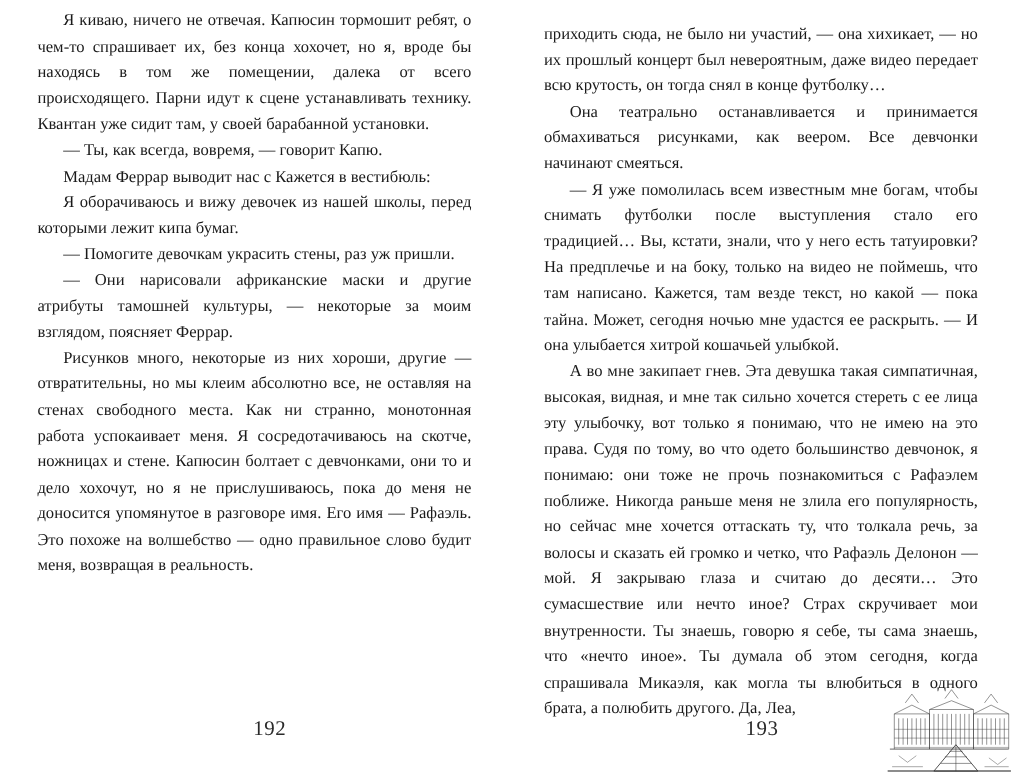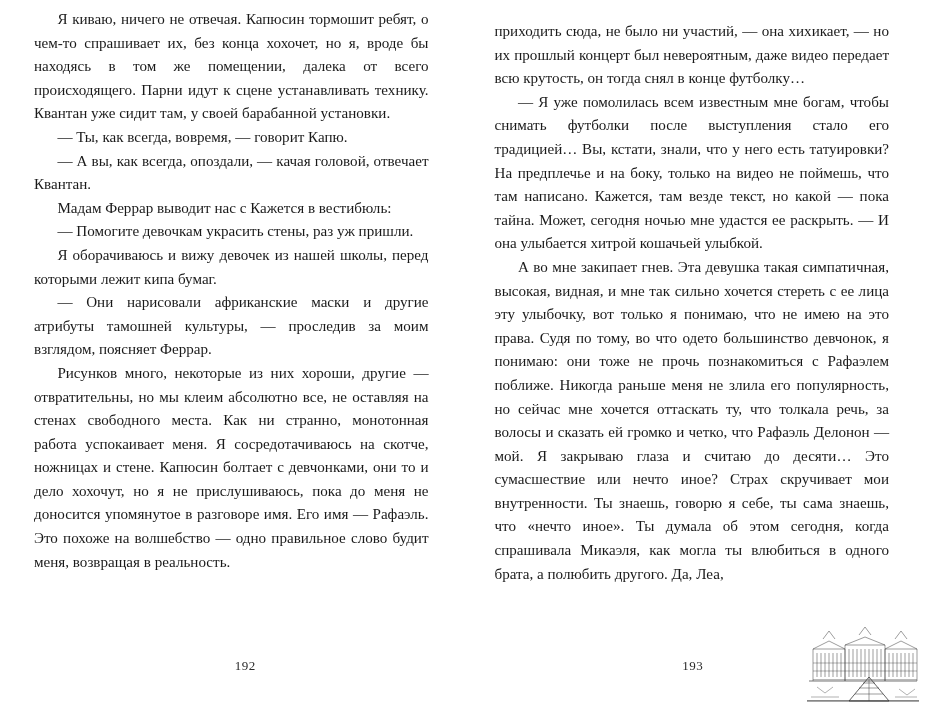--- a/index.html
+++ b/index.html
@@ -43,21 +43,21 @@
   .textblock p {
     margin: 0;
     text-indent: 1.55em;
   }
   .textblock p.noindent {
     text-indent: 0;
   }
   .folio {
     position: absolute;
     bottom: 33px;
-    font-size: 13px;
+    font-size: 19px;
     letter-spacing: 0.5px;
     color: #2a2a2a;
   }
   .page.left .folio {
     left: 0;
     right: 0;
     text-align: center;
     margin-left: 26px;
   }
   .page.right .folio {
@@ -77,33 +77,33 @@
 </style>
 </head>
 <body>
 
 <div class="spread">
 
   <div class="page left">
     <div class="textblock">
       <p>Я киваю, ничего не отвечая. Капюсин тормошит ребят, о чем-то спрашивает их, без конца хохочет, но я, вроде бы находясь в том же помещении, далека от всего происходящего. Парни идут к сцене устанавливать технику. Квантан уже сидит там, у своей барабанной установки.</p>
       <p>— Ты, как всегда, вовремя, — говорит Капю.</p>
-      <p>— А вы, как всегда, опоздали, — качая головой, отвечает Квантан.</p>
       <p>Мадам Феррар выводит нас с Кажется в вести­бюль:</p>
+      <p>Я оборачиваюсь и вижу девочек из нашей школы, перед которыми лежит кипа бумаг.</p>
       <p>— Помогите девочкам украсить стены, раз уж пришли.</p>
-      <p>Я оборачиваюсь и вижу девочек из нашей школы, перед которыми лежит кипа бумаг.</p>
-      <p>— Они нарисовали африканские маски и другие атрибуты тамошней культуры, — проследив за моим взглядом, поясняет Феррар.</p>
+      <p>— Они нарисовали африканские маски и другие атрибуты тамошней культуры, — некоторые за моим взглядом, поясняет Феррар.</p>
       <p>Рисунков много, некоторые из них хороши, дру­гие — отвратительны, но мы клеим абсолютно все, не оставляя на стенах свободного места. Как ни странно, монотонная работа успокаивает меня. Я со­средотачиваюсь на скотче, ножницах и стене. Капю­син болтает с девчонками, они то и дело хохочут, но я не прислушиваюсь, пока до меня не доносится упо­мянутое в разговоре имя. Его имя — Рафаэль. Это похоже на волшебство — одно правильное слово бу­дит меня, возвращая в реальность.</p>
     </div>
     <div class="folio">192</div>
   </div>
 
   <div class="page right">
     <div class="textblock">
       <p class="noindent">приходить сюда, не было ни участий, — она хихикает, — но их прошлый концерт был неверо­ятным, даже видео передает всю крутость, он тогда снял в конце футболку…</p>
+      <p>Она театрально останавливается и принимается обмахиваться рисунками, как веером. Все девчонки начинают смеяться.</p>
       <p>— Я уже помолилась всем известным мне богам, чтобы снимать футболки после выступления стало его традицией… Вы, кстати, знали, что у него есть татуировки? На предплечье и на боку, только на видео не поймешь, что там написано. Кажется, там везде текст, но какой — пока тайна. Может, сегодня ночью мне удастся ее раскрыть. — И она улыбается хитрой кошачьей улыбкой.</p>
       <p>А во мне закипает гнев. Эта девушка такая сим­патичная, высокая, видная, и мне так сильно хочется стереть с ее лица эту улыбочку, вот только я понимаю, что не имею на это права. Судя по тому, во что одето большинство девчонок, я понимаю: они тоже не прочь познакомиться с Рафаэлем поближе. Никогда раньше меня не злила его популярность, но сейчас мне хочется оттаскать ту, что толкала речь, за воло­сы и сказать ей громко и четко, что Рафаэль Делон­он — мой. Я закрываю глаза и считаю до десяти… Это сумасшествие или нечто иное? Страх скручива­ет мои внутренности. Ты знаешь, говорю я себе, ты сама знаешь, что «нечто иное». Ты думала об этом се­годня, когда спрашивала Микаэля, как могла ты влю­биться в одного брата, а полюбить другого. Да, Леа,</p>
     </div>
     <div class="folio">193</div>
 
     <svg class="vignette" viewBox="0 0 124 86" xmlns="http://www.w3.org/2000/svg">
       <g stroke="#3a3a3a" stroke-width="0.5" fill="none">
         <path d="M10 62 L118 62" stroke-width="0.7"></path>
         <path d="M14 62 L14 30 L30 22 L46 30 L46 62"></path>
         <path d="M46 62 L46 26 L66 18 L86 26 L86 62"></path>

